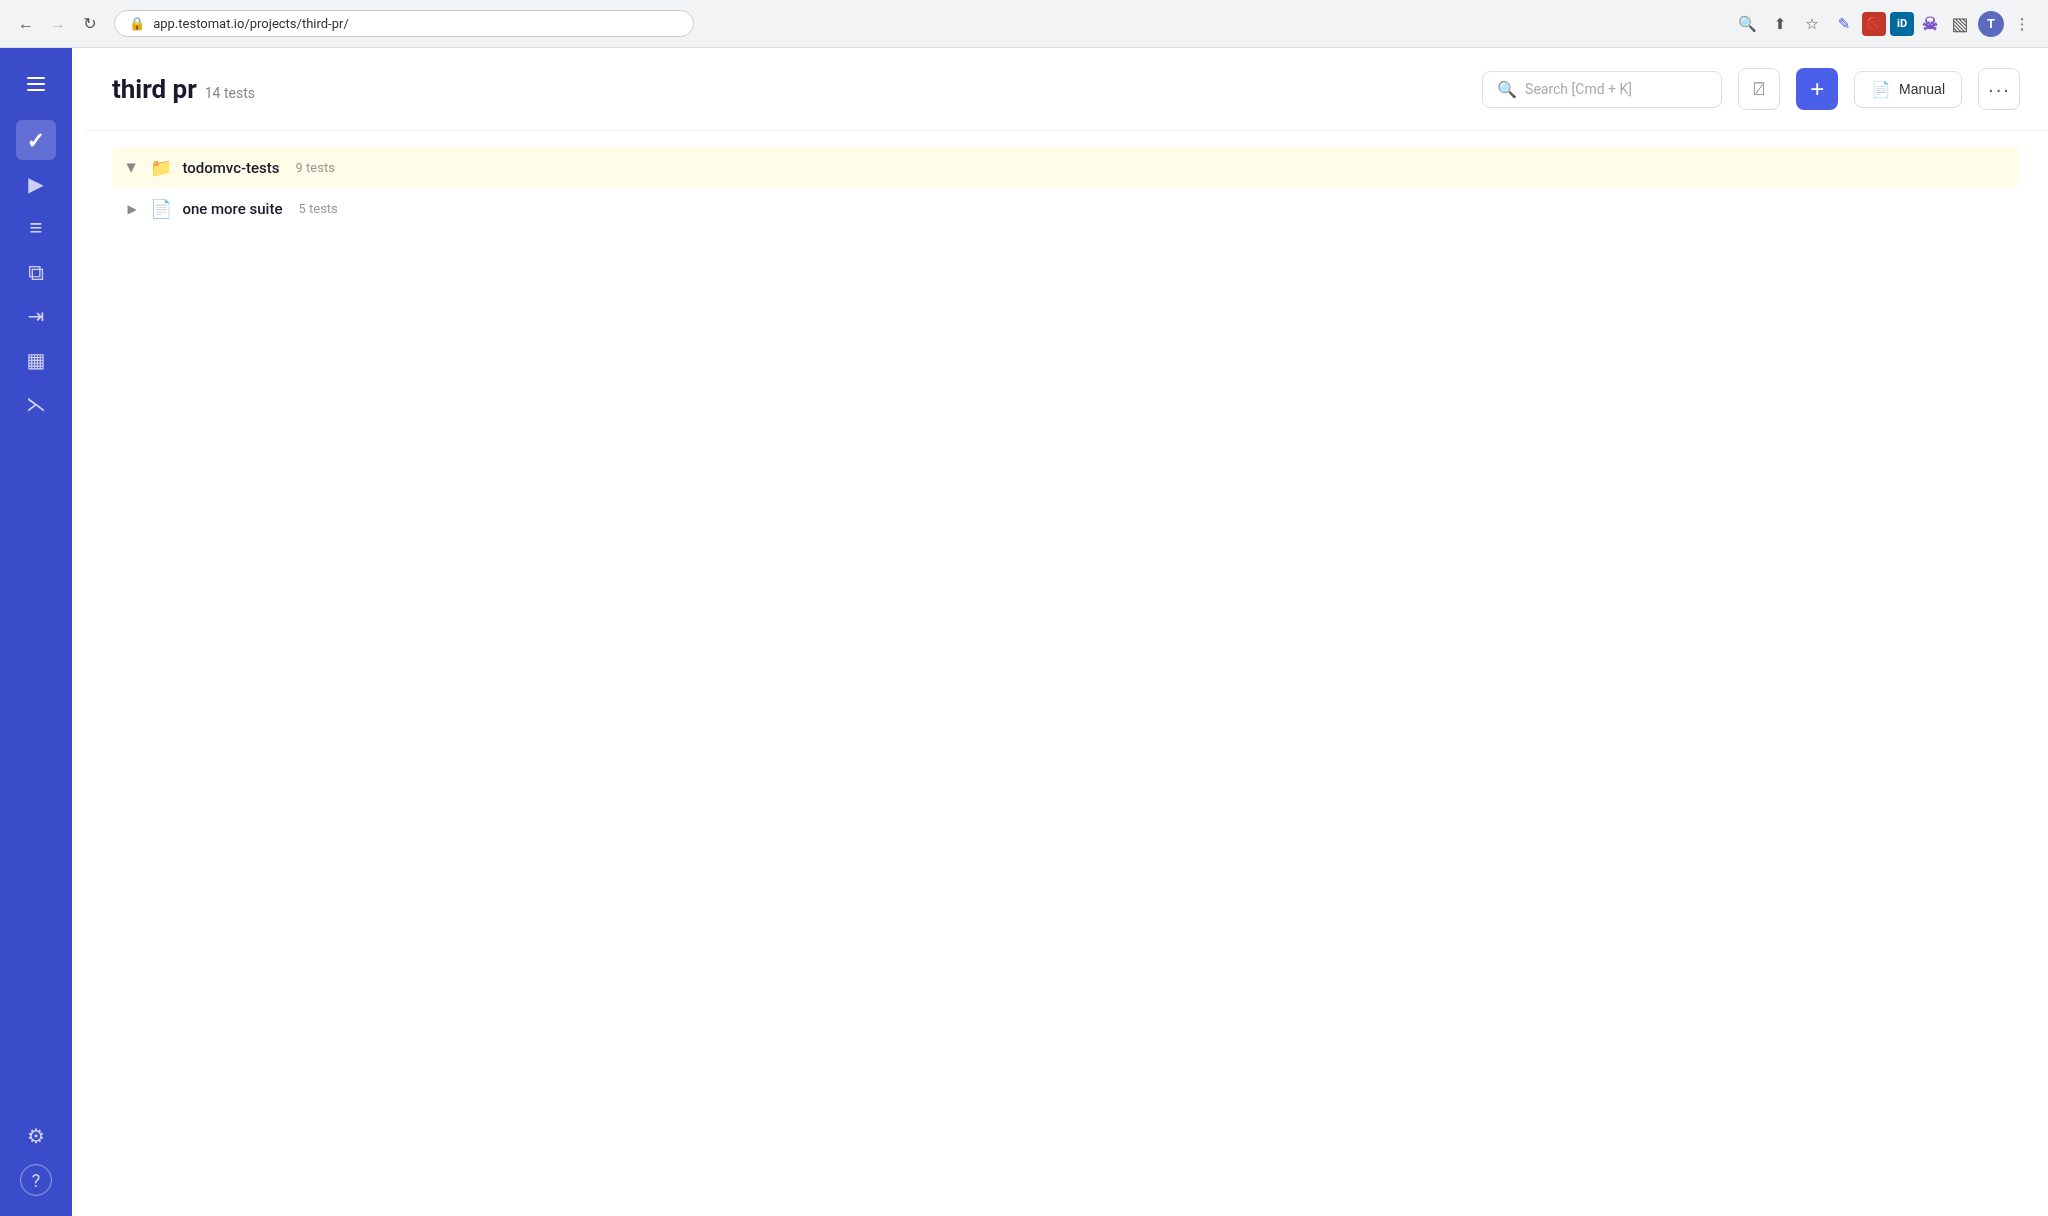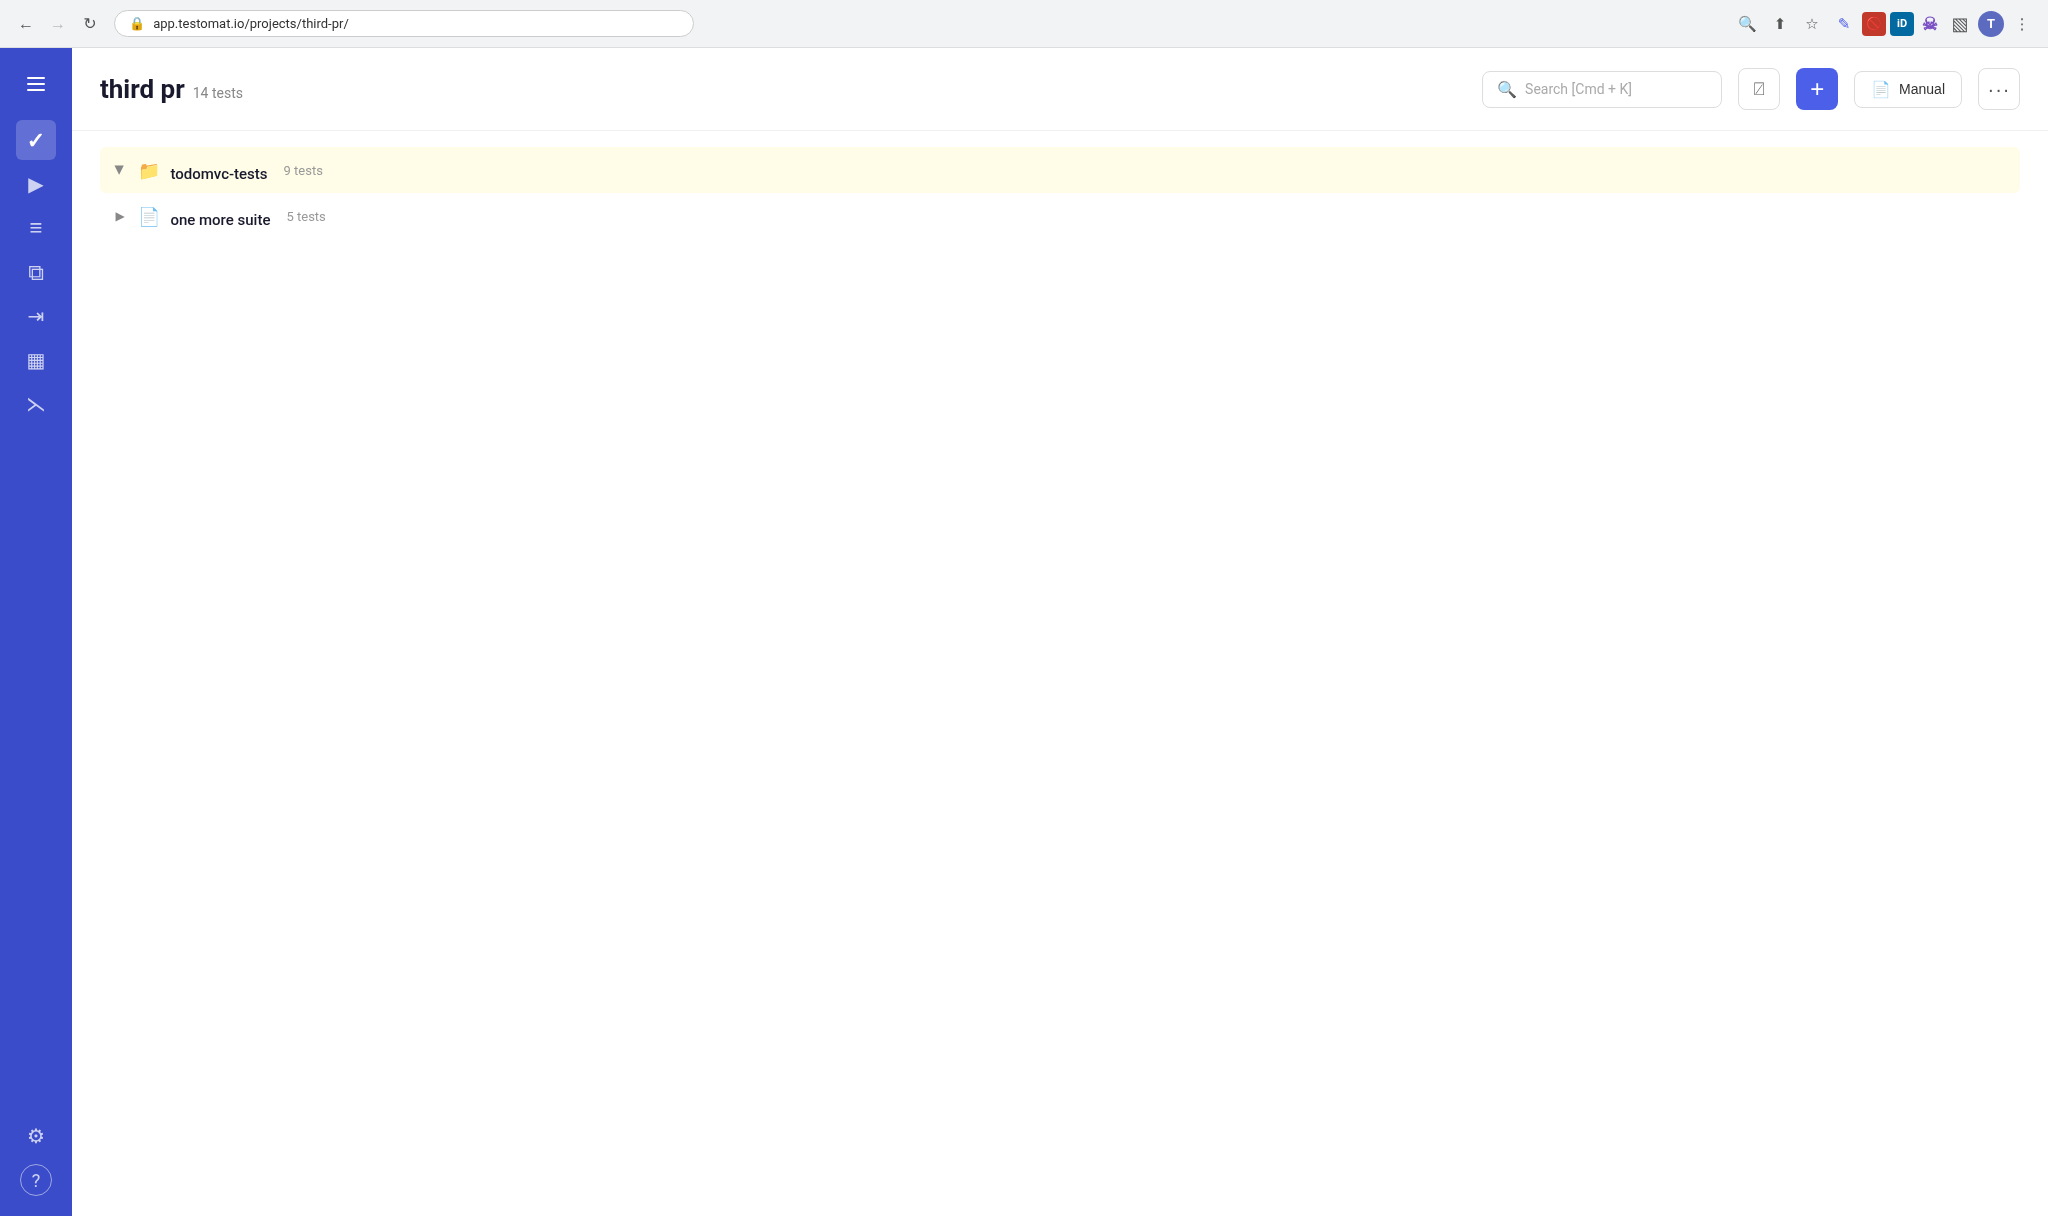--- a/index.html
+++ b/index.html
@@ -54,21 +54,21 @@
     }
     .sidebar-icon-btn {
       width: 40px; height: 40px; display: flex; align-items: center; justify-content: center;
       cursor: pointer; color: rgba(255,255,255,0.75); margin-bottom: 4px; border-radius: 6px; font-size: 20px;
     }
     .sidebar-icon-btn.active { background: rgba(255,255,255,0.2); color: #fff; }
     .sidebar-spacer { flex: 1; }
     .sidebar-bottom { display: flex; flex-direction: column; align-items: center; gap: 4px; }
 
     
-    .main-content { flex: 1; display: flex; flex-direction: column; overflow: hidden; background: #fff; }
+    .main-content { flex: 1; display: flex; flex-direction: column; overflow: hidden; background: #fff; padding-left: 12px; }
 
     
     .main-header {
       display: flex; align-items: center; padding: 20px 28px; border-bottom: 1px solid #f0f0f0;
       gap: 16px; flex-shrink: 0;
     }
     .project-title { font-size: 26px; font-weight: 700; color: #1a1a2e; }
     .test-count { font-size: 14px; color: #888; margin-left: 4px; font-weight: 400; }
     .header-spacer { flex: 1; }
     .search-bar {
@@ -107,21 +107,21 @@
     .content-area { flex: 1; overflow-y: auto; padding: 16px 28px; }
 
     
     .suite-row {
       display: flex; align-items: center; padding: 10px 12px; border-radius: 6px; cursor: pointer; gap: 10px;
     }
     .suite-row.highlighted { background: #fffde7; }
     .suite-chevron { color: #888; font-size: 12px; width: 16px; text-align: center; flex-shrink: 0; }
     .suite-icon { font-size: 18px; color: #888; flex-shrink: 0; }
     .suite-icon.folder { color: #7b8ab8; }
-    .suite-name { font-size: 15px; color: #1a1a2e; font-weight: 500; margin-top: 8px; }
+    .suite-name { font-size: 15px; color: #1a1a2e; font-weight: 500; }
     .suite-count { font-size: 13px; color: #999; margin-left: 6px; font-weight: 400; }
 
     
     .hamburger { display: flex; flex-direction: column; gap: 4px; }
     .hamburger span { display: block; width: 18px; height: 2px; background: #fff; border-radius: 1px; }
   </style>
 </head>
 <body>
 
 <div class="browser-chrome">

